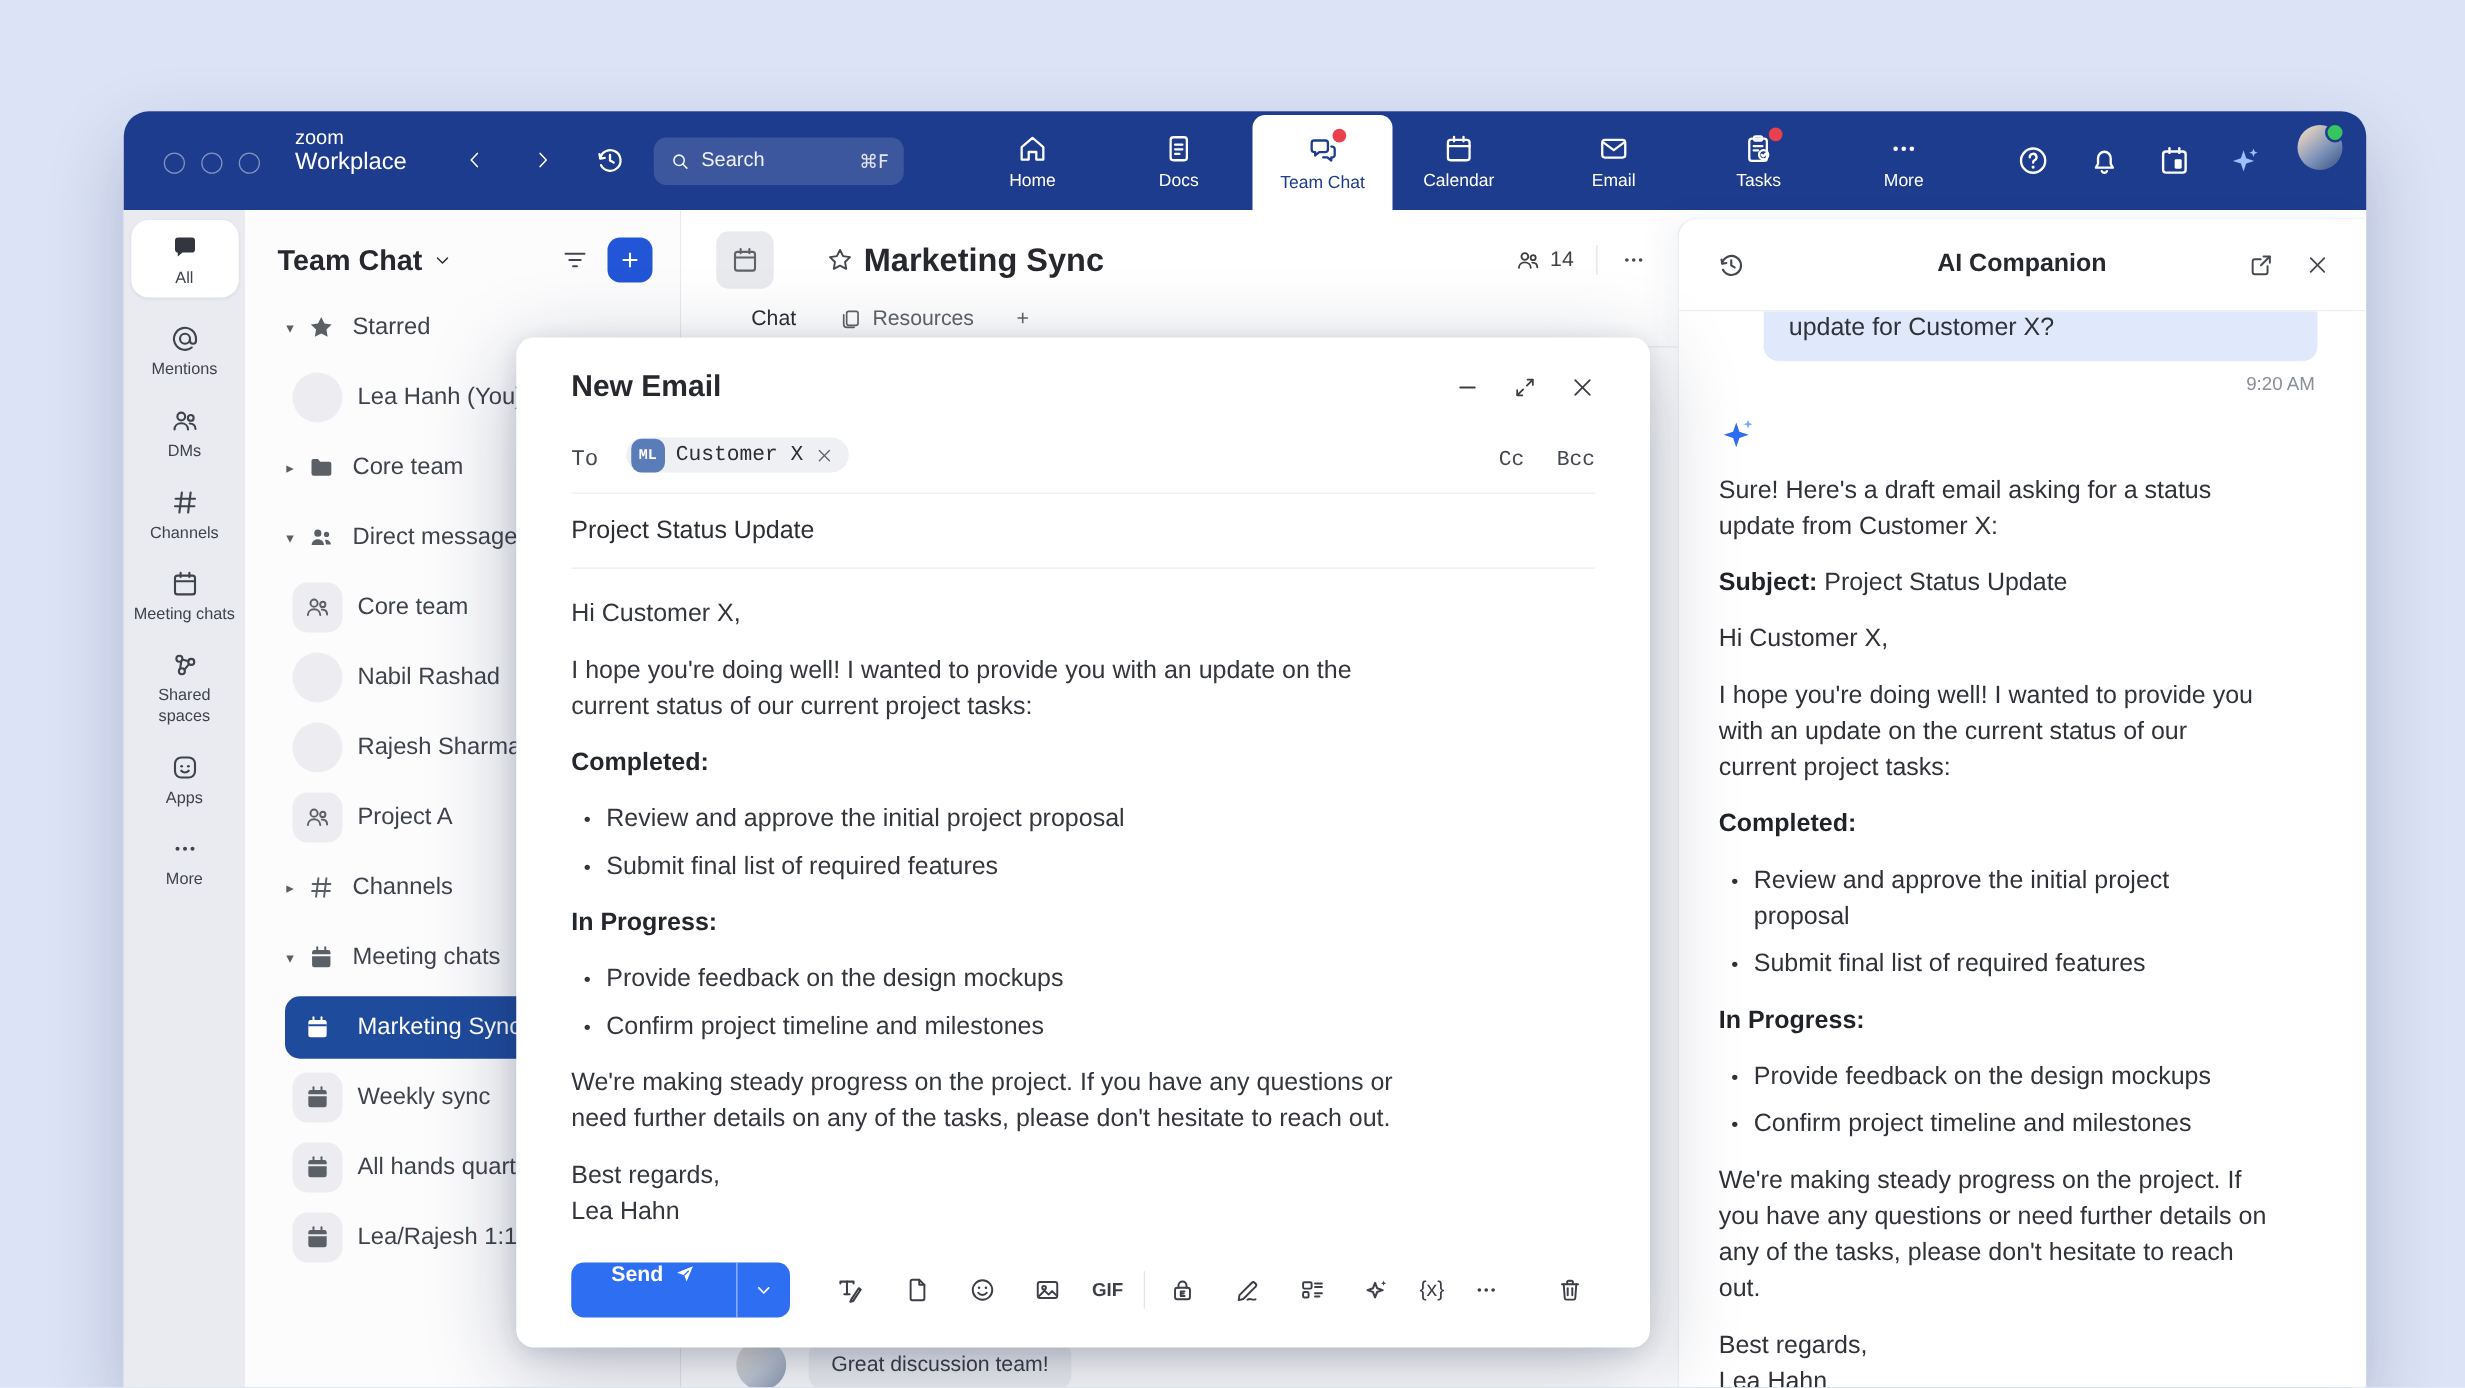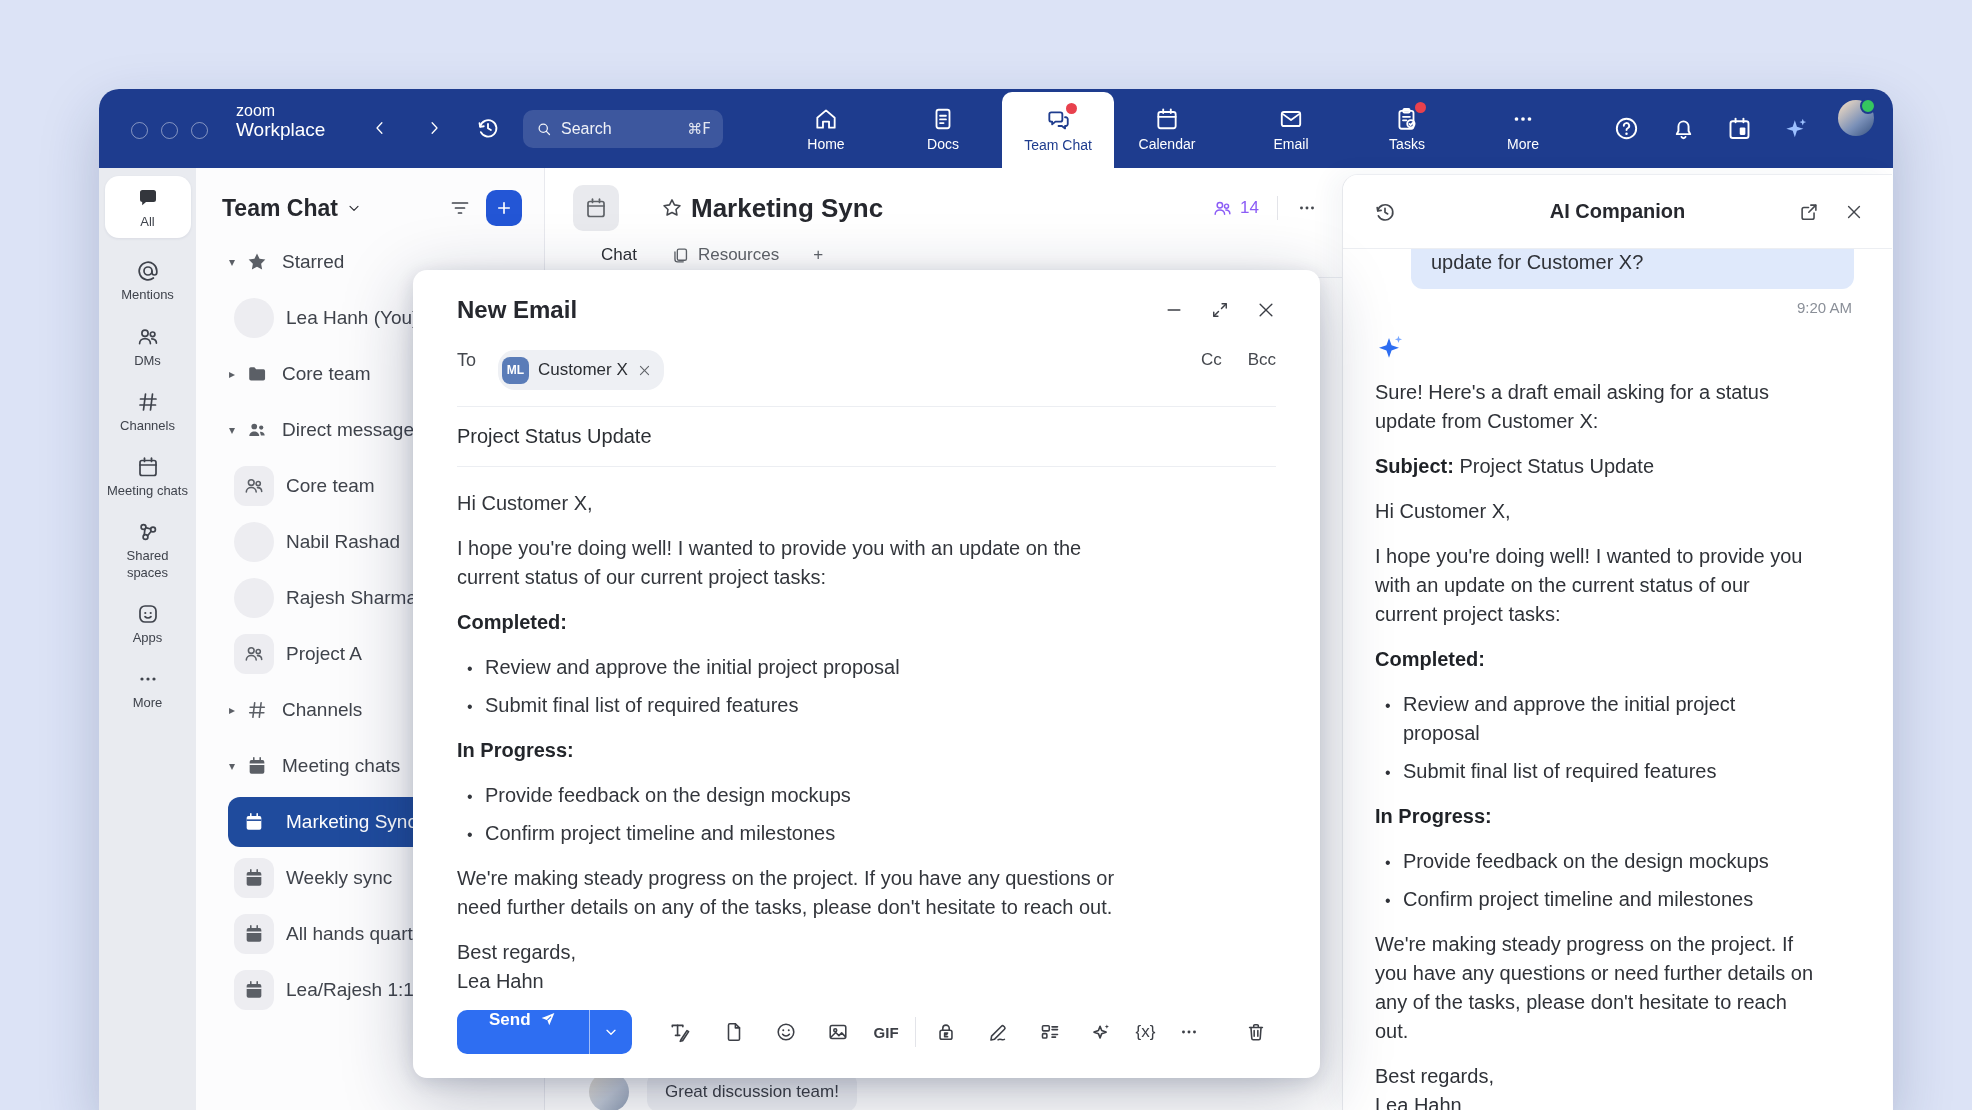--- a/index.html
+++ b/index.html
@@ -51,21 +51,21 @@
   .av-violet{background:linear-gradient(140deg,#9fd0d8 10%,#e0953f 55%,#7c4a2d);}
   .av-nabil{background:linear-gradient(140deg,#d9c9b5 10%,#7f9bc4 55%,#51688f);}
   .av-rajesh{background:linear-gradient(140deg,#ece6d4 10%,#d6cf7a 55%,#8d855b);}
   .av-chat{background:linear-gradient(140deg,#e8e2d5 10%,#c4ccd8 55%,#8796ad);}
   
   .main{position:absolute;left:545px;top:168px;width:797px;height:942px;background:#fff;overflow:hidden;}
   .m-head{display:flex;align-items:center;margin:17px 24px 0 28px;}
   .m-ico{width:46px;height:46px;border-radius:10px;background:#e9eaee;color:#5f6368;display:flex;align-items:center;justify-content:center;}
   .m-star{margin-left:42px;color:#45484e;width:22px;height:22px;}
   .m-title{margin-left:8px;font-size:26px;font-weight:700;color:#26282e;}
-  .m-right{margin-left:auto;display:flex;align-items:center;gap:18px;color:#8b5cf6;font-size:17px;}
+  .m-right{margin-left:auto;display:flex;align-items:center;gap:18px;color:#404040;font-size:17px;}
   .m-count{display:flex;align-items:center;gap:7px;}
   .m-div{width:1px;height:24px;background:#e3e4e9;}
   .tabs{display:flex;align-items:center;gap:34px;margin:14px 0 0 56px;padding-bottom:12px;border-bottom:1px solid #eceef2;font-size:17px;color:#5f6368;width:calc(100% - 56px);}
   .tab-active{color:#2b2e33;font-weight:500;}
   .tab-res{display:flex;align-items:center;gap:8px;}
   .chatstrip{position:absolute;left:44px;top:904px;display:flex;align-items:flex-start;gap:18px;}
   .chat-av{width:40px;height:40px;border-radius:50%;}
   .chat-bub{background:#f1f2f5;border-radius:12px;padding:10px 18px;font-size:17px;color:#3b3e44;white-space:nowrap;}
   
   .ai{position:absolute;left:1342px;top:174px;width:550px;height:936px;background:#fff;border-radius:16px 0 0 0;border-left:1px solid #e6e8ec;border-top:1px solid #eceef2;box-shadow:-10px 0 24px rgba(35,50,90,.05);box-sizing:border-box;z-index:3;overflow:hidden;}
@@ -82,22 +82,22 @@
   .aitext .b{font-weight:700;color:#1f2227;}
   .ulist{margin:0 0 16px 0;padding:0;list-style:none;}
   .ulist li{position:relative;padding-left:28px;margin-bottom:9px;}
   .ulist li::before{content:"•";position:absolute;left:10px;font-size:16px;top:1px;}
   .ai-actions{display:flex;gap:22px;color:#45484e;margin-top:6px;}
   
   .modal{position:absolute;left:413px;top:270px;width:907px;height:808px;background:#fff;border-radius:14px;box-shadow:0 18px 70px rgba(20,32,70,.28),0 4px 18px rgba(20,32,70,.14);z-index:5;box-sizing:border-box;padding:0 44px;}
   .md-head{display:flex;align-items:center;margin-top:26px;}
   .md-title{font-size:24px;font-weight:700;color:#26282e;}
   .md-ctrl{margin-left:auto;display:flex;gap:26px;color:#3c3f46;align-items:center;}
-  .md-to{display:flex;align-items:flex-start;margin-top:26px;font-size:18px;color:#45484e;}
-  .chip{margin-left:22px;display:flex;align-items:center;gap:9px;background:#eef0f4;border-radius:17px;height:40px;padding:0 12px 0 4px;}
+  .md-to{display:flex;align-items:flex-end;margin-top:26px;font-size:18px;color:#45484e;font-family:Liberation Mono, monospace;}
+  .chip{margin-left:22px;display:flex;align-items:center;gap:9px;background:#eef0f4;border-radius:17px;height:28px;padding:0 12px 0 4px;}
   .chip .mlav{width:27px;height:27px;border-radius:8px;background:#5a7cb8;color:#fff;font-size:12px;font-weight:700;display:flex;align-items:center;justify-content:center;}
   .chip .nm{font-size:17px;color:#2b2e33;}
   .chip .x{color:#5f6368;}
   .ccbcc{margin-left:auto;display:flex;gap:26px;font-size:17px;color:#45484e;}
   .md-subj{border-top:1px solid #eceef2;border-bottom:1px solid #eceef2;margin-top:16px;padding:18px 0;font-size:20px;color:#2b2e33;}
   .md-body{margin-top:22px;font-size:20px;line-height:29px;color:#33363c;max-width:690px;}
   .md-body p{margin:0 0 16px 0;}
   .md-body .b{font-weight:700;color:#23262b;}
   .md-sign{margin-top:38px;}
   .md-tools{position:absolute;left:44px;right:44px;bottom:24px;display:flex;align-items:center;}

